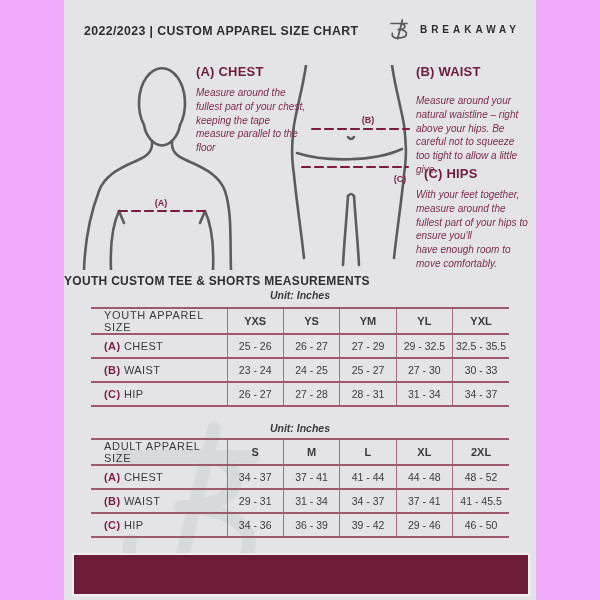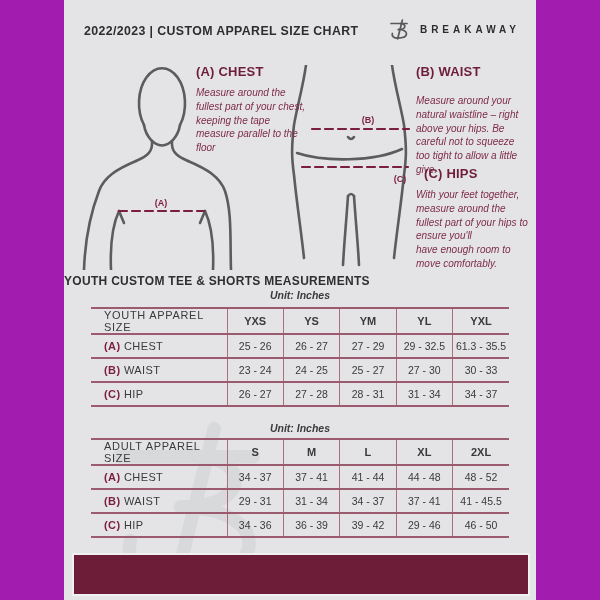--- a/index.html
+++ b/index.html
@@ -1,17 +1,17 @@
 <!DOCTYPE html>
 <html><head>
 <meta charset="utf-8">
 <style>
   html,body{margin:0;padding:0;}
   body{width:600px;height:600px;background:#000;font-family:"Liberation Sans",sans-serif;}
-  .stage{position:relative;width:600px;height:600px;background:#a21caf;overflow:hidden;}
+  .stage{position:relative;width:600px;height:600px;background:#f0abfc;overflow:hidden;}
   .doc{position:absolute;left:64px;top:0;width:472px;height:600px;background:#e4e4e6;overflow:hidden;}
 
   
   .hdr-title{position:absolute;left:20px;top:23px;font-size:13px;font-weight:700;
     letter-spacing:.4px;color:#2d2d2f;transform:scaleX(.95);transform-origin:left;}
   .brand{position:absolute;right:16px;top:18px;display:flex;align-items:center;gap:7px;}
   .brand-name{font-size:10px;font-weight:700;letter-spacing:4px;color:#2d2d2f;}
 
   
   .gh{position:absolute;font-size:13px;font-weight:700;color:#6e1d39;letter-spacing:.2px;}
@@ -127,21 +127,21 @@
         <th>YM</th>
         <th>YL</th>
         <th>YXL</th>
       </tr>
       <tr>
         <td class="lbl"><span class="pfx">(A)</span> <span>CHEST</span></td>
         <td>25 - 26</td>
         <td>26 - 27</td>
         <td>27 - 29</td>
         <td>29 - 32.5</td>
-        <td>61.3 - 35.5</td>
+        <td>32.5 - 35.5</td>
       </tr>
       <tr>
         <td class="lbl"><span class="pfx">(B)</span> <span>WAIST</span></td>
         <td>23 - 24</td>
         <td>24 - 25</td>
         <td>25 - 27</td>
         <td>27 - 30</td>
         <td>30 - 33</td>
       </tr>
       <tr>

